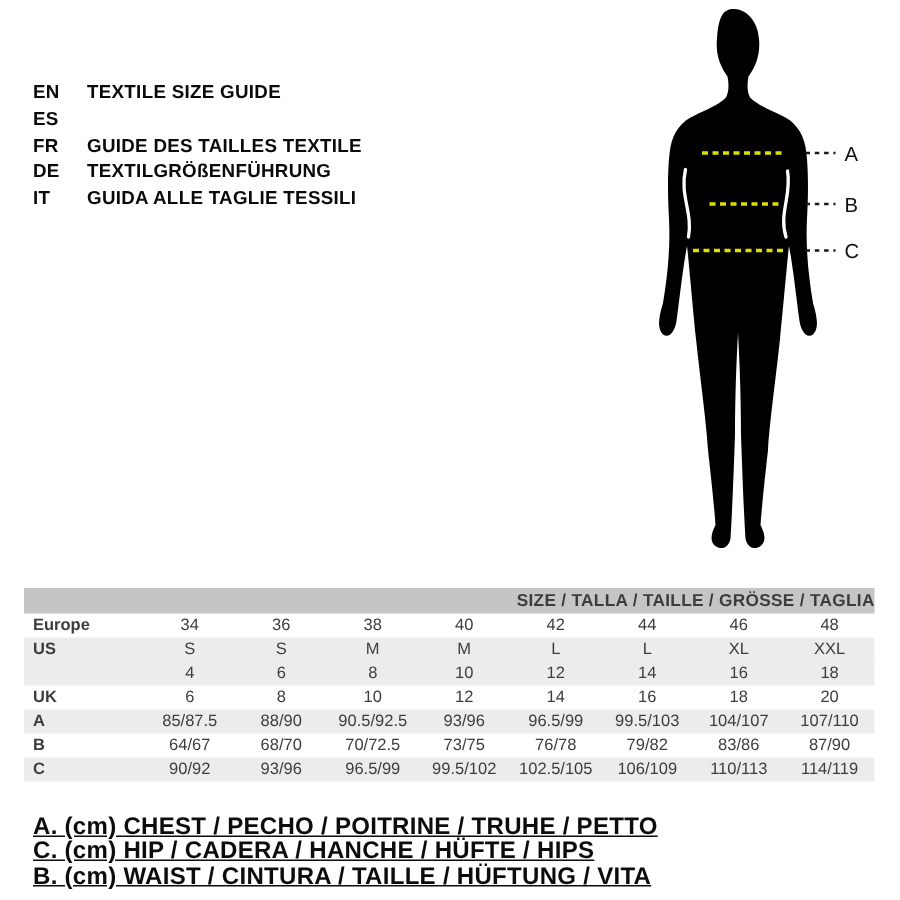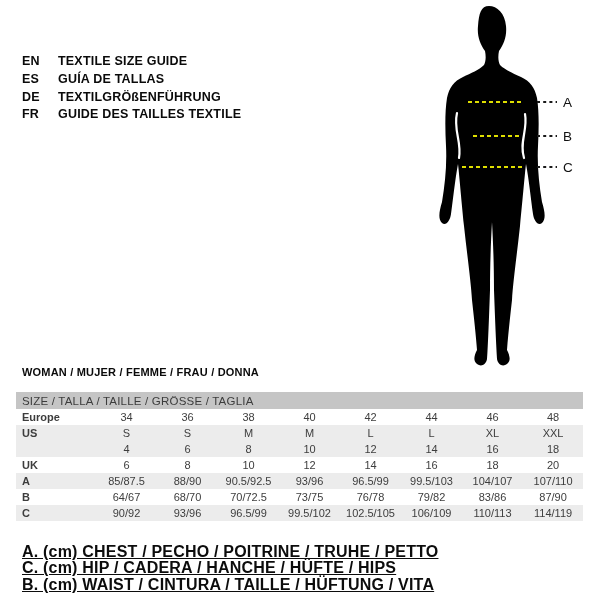--- a/index.html
+++ b/index.html
@@ -11,50 +11,53 @@
   .langs{position:absolute;top:14px;left:22px;margin-top:40px;}
   .lang-row{display:flex;align-items:baseline;height:17.8px;font-weight:bold;font-size:12.5px;color:#0a0a0a;letter-spacing:.2px;}
   .lang-code{width:36px;flex:0 0 36px;}
   
   .figure-wrap{position:absolute;top:0;left:408px;width:192px;height:378px;}
   
   .section-title{position:absolute;top:366px;left:22px;font-size:11px;font-weight:bold;color:#0a0a0a;letter-spacing:.2px;}
   
   .size-table{position:absolute;top:392px;left:16px;width:567px;border-collapse:collapse;table-layout:fixed;
     font-size:11px;color:#3d3d3d;}
-  .size-table th{background:#c5c5c5;text-align:left;font-weight:400;font-size:11.5px;color:#3c3c3c;
+  .size-table th{background:#c5c5c5;text-align:right;font-weight:700;font-size:11.5px;color:#3c3c3c;
     padding:2px 0 2px 6px;height:13px;letter-spacing:.2px;}
   .size-table td{height:16px;padding:0;text-align:center;font-weight:400;line-height:16px;white-space:nowrap;}
   .size-table td.row-label{text-align:left;padding-left:6px;font-weight:bold;}
   .size-table tr.shaded{background:#ececec;}
   
   .legend{position:absolute;top:544px;left:22px;}
   .legend-line{font-size:16px;font-weight:bold;color:#0c0c0c;line-height:16.3px;letter-spacing:.2px;text-decoration:underline;}
 </style>
 </head>
 <body>
 
 <div class="page">
 
   <div class="langs">
       <div class="lang-row">
         <span class="lang-code">EN</span>
         <span class="lang-label">TEXTILE SIZE GUIDE</span>
       </div>
       <div class="lang-row">
         <span class="lang-code">ES</span>
-        <span class="lang-label">GUÍA DE TALLAS</span>
+      </div>
+      <div class="lang-row">
+        <span class="lang-code">FR</span>
+        <span class="lang-label">GUIDE DES TAILLES TEXTILE</span>
       </div>
       <div class="lang-row">
         <span class="lang-code">DE</span>
         <span class="lang-label">TEXTILGRÖßENFÜHRUNG</span>
       </div>
       <div class="lang-row">
-        <span class="lang-code">FR</span>
-        <span class="lang-label">GUIDE DES TAILLES TEXTILE</span>
+        <span class="lang-code">IT</span>
+        <span class="lang-label">GUIDA ALLE TAGLIE TESSILI</span>
       </div>
     </div>
 
   <div class="figure-wrap">
     <svg width="192" height="378" viewBox="408 0 192 378" xmlns="http://www.w3.org/2000/svg">
 
       <path fill="#000000" d="
         M489,6
         C497,6 505,13 506,26
         C507,36 504,44 499,51
@@ -101,21 +104,20 @@
       <line x1="537" y1="102" x2="557" y2="102" stroke="#1a1a1a" stroke-width="1.8" stroke-dasharray="3 3.2"></line>
       <line x1="537" y1="136" x2="557" y2="136" stroke="#1a1a1a" stroke-width="1.8" stroke-dasharray="3 3.2"></line>
       <line x1="537" y1="167" x2="557" y2="167" stroke="#1a1a1a" stroke-width="1.8" stroke-dasharray="3 3.2"></line>
 
       <text x="563" y="107" font-family="Liberation Sans, sans-serif" font-size="13.5" fill="#111">A</text>
       <text x="563" y="141" font-family="Liberation Sans, sans-serif" font-size="13.5" fill="#111">B</text>
       <text x="563" y="172" font-family="Liberation Sans, sans-serif" font-size="13.5" fill="#111">C</text>
     </svg>
   </div>
 
-  <div class="section-title">WOMAN / MUJER / FEMME / FRAU / DONNA</div>
 
   <table class="size-table">
     <colgroup>
       <col style="width:80px">
       <col style="width:61px">
         <col style="width:61px">
         <col style="width:61px">
         <col style="width:61px">
       <col style="width:61px">
         <col style="width:61px">

